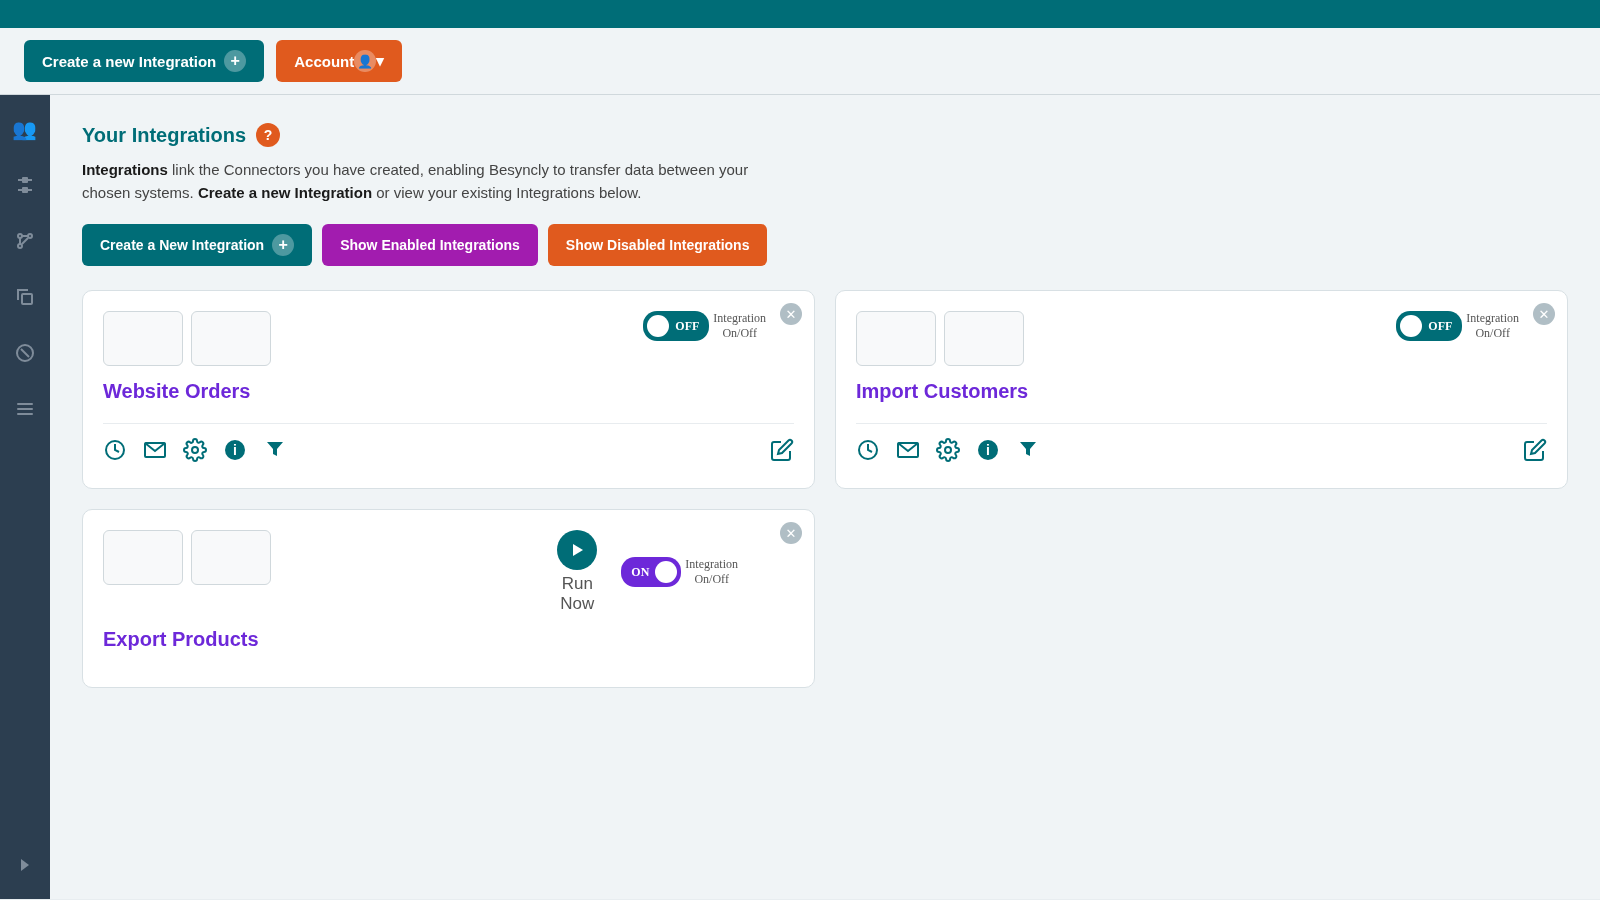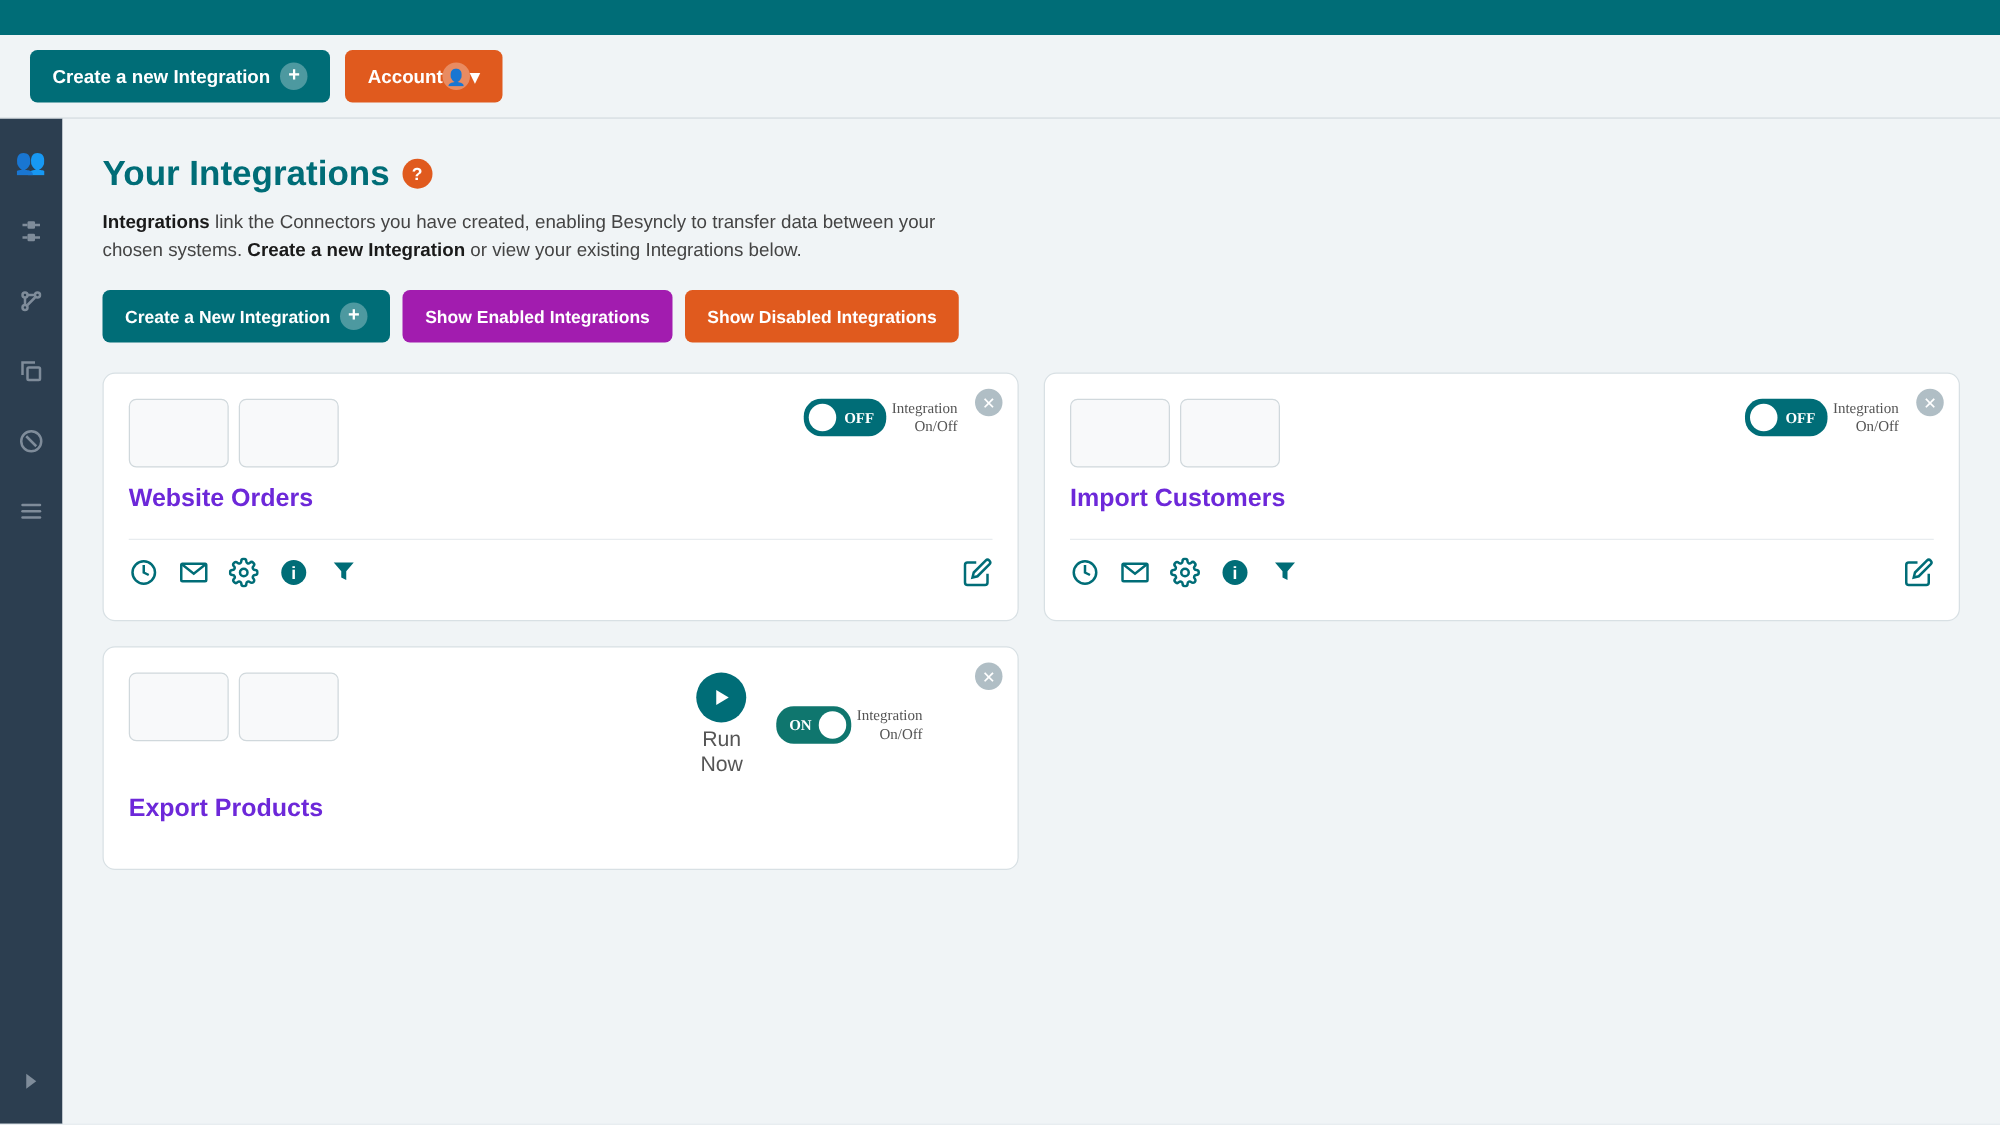--- a/index.html
+++ b/index.html
@@ -129,21 +129,21 @@
       background: #f0f4f6;
     }
 
     .page-title-row {
       display: flex;
       align-items: center;
       gap: 10px;
       margin-bottom: 12px;
     }
     .page-title {
-      font-size: 28px;
+      font-size: 20px;
       font-weight: 800;
       color: #006d77;
     }
     .help-icon {
       background: #e05a1e;
       color: white;
       border-radius: 50%;
       width: 24px;
       height: 24px;
       display: flex;
@@ -265,21 +265,21 @@
     .toggle-off {
       background: #006d77;
       border-radius: 14px;
       padding: 4px 10px 4px 4px;
       display: flex;
       align-items: center;
       gap: 6px;
       cursor: pointer;
     }
     .toggle-on {
-      background: #0f766e;
+      background: #6d28d9;
       border-radius: 14px;
       padding: 4px 4px 4px 10px;
       display: flex;
       align-items: center;
       gap: 6px;
       cursor: pointer;
     }
     .toggle-knob {
       width: 22px;
       height: 22px;
@@ -293,21 +293,21 @@
     }
     .toggle-label-on {
       color: white;
       font-size: 12px;
       font-weight: 700;
     }
 
     .toggle-caption {
       font-size: 12px;
       color: #555;
-      text-align: right;
+      text-align: center;
     }
 
     .card-title {
       font-size: 20px;
       font-weight: 800;
       color: #6d28d9;
       margin-bottom: 16px;
     }
 
     .card-actions {

